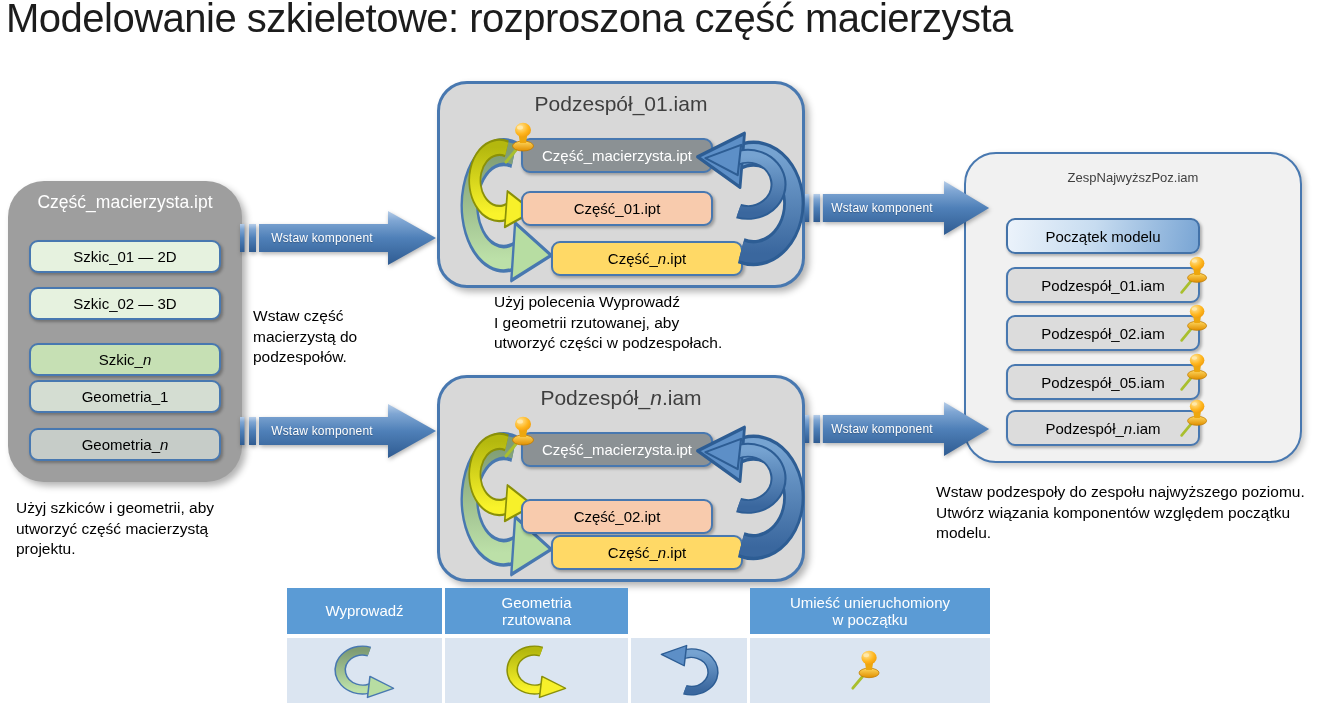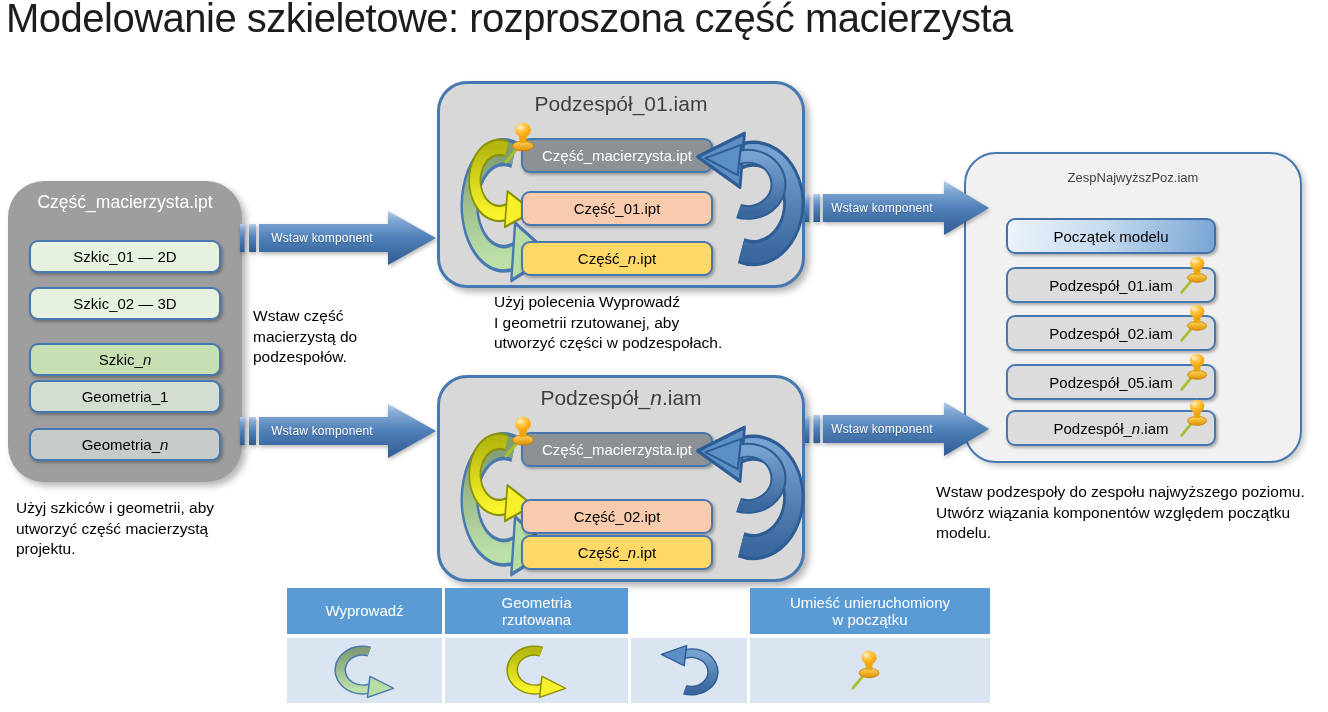--- a/index.html
+++ b/index.html
@@ -34,24 +34,24 @@
     font-size:17.5px; color:#ffffff;
   }
   .item {
     position:absolute; box-sizing:border-box; display:flex; align-items:center; justify-content:center;
     border:2px solid #4878b0; border-radius:9px; font-size:15px; color:#000;
     box-shadow:1.5px 2px 3px rgba(0,0,0,0.28); white-space:nowrap;
   }
   .item i { font-style:italic; }
   .p-item  { left:21px; width:192px; height:33px; }
   .m-item  { left:81px; width:192px; height:35px; }
-  .r-item  { left:40px; width:210px; height:36px; background:#dcdcdc; }
+  .r-item  { left:40px; width:194px; height:36px; background:#dcdcdc; }
   .gray-item   { background:#8b9194; color:#ffffff; }
   .peach-item  { background:#f8cbad; }
-  .yellow-item { background:#ffd966; }
+  .yellow-item { background:#ffd966;margin-left:30px; }
   .origin-item { background:linear-gradient(100deg,#ecf3fb 0%,#c7dcf0 45%,#79a5d4 100%); }
   .caption { position:absolute; font-size:15.5px; line-height:1.33; color:#000; white-space:pre-line; }
   .conn-label {
     position:absolute; display:flex; align-items:center; justify-content:center;
     color:#ffffff; font-size:12px; letter-spacing:0.2px; text-shadow:0 1px 1px rgba(0,0,0,0.25);
   }
   .conn-svg { position:absolute; filter:drop-shadow(1.5px 2px 2px rgba(0,0,0,0.30)); }
   .legend { position:absolute; left:287px; top:588px; width:703px; height:140px; }
   .leg-h {
     position:absolute; top:0; height:46px; background:#5b9bd5; color:#ffffff;

